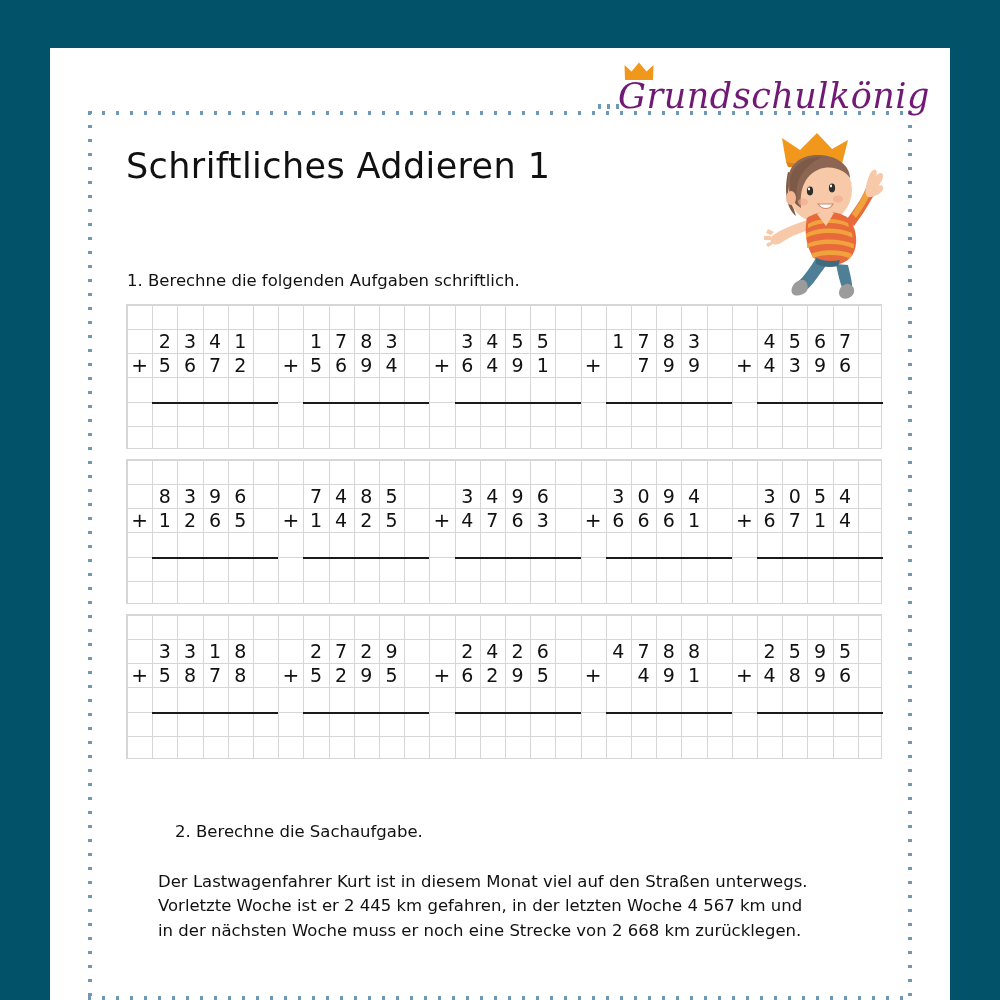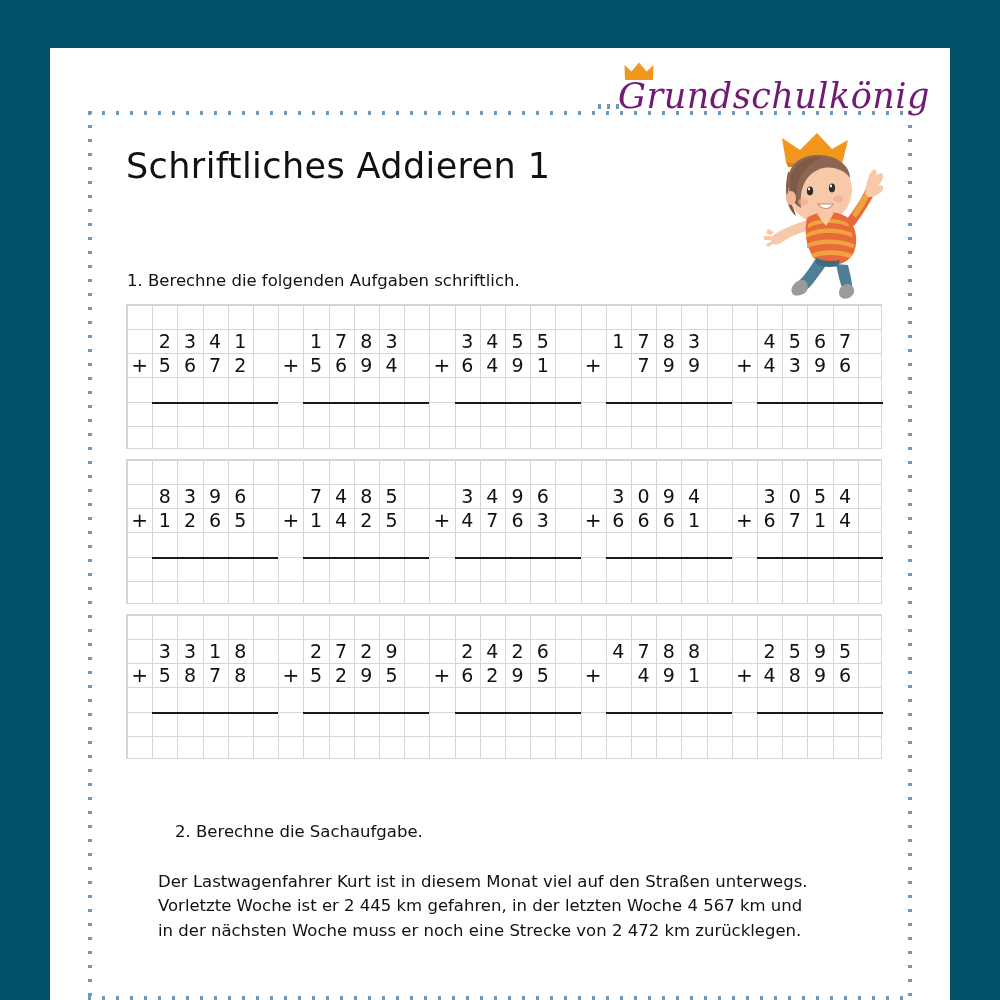--- a/index.html
+++ b/index.html
@@ -571,16 +571,16 @@
         </div>
         <div class="answer-rule"></div>
       </div>
     </div>
 
   <div id="task2-instruction" class="hand" style="left:77px; top:774px;margin-left:48px;">2. Berechne die Sachaufgabe.</div>
 
   <div id="task2-body" class="hand" style="left:100px; top:822px;">
       <div>Der Lastwagenfahrer Kurt ist in diesem Monat viel auf den Straßen unterwegs.</div>
       <div>Vorletzte Woche ist er 2 445 km gefahren, in der letzten Woche 4 567 km und</div>
-      <div>in der nächsten Woche muss er noch eine Strecke von 2 472 km zurücklegen.</div>
+      <div>in der nächsten Woche muss er noch eine Strecke von 2 668 km zurücklegen.</div>
     </div>
 
 </div>
 
 </body></html>

